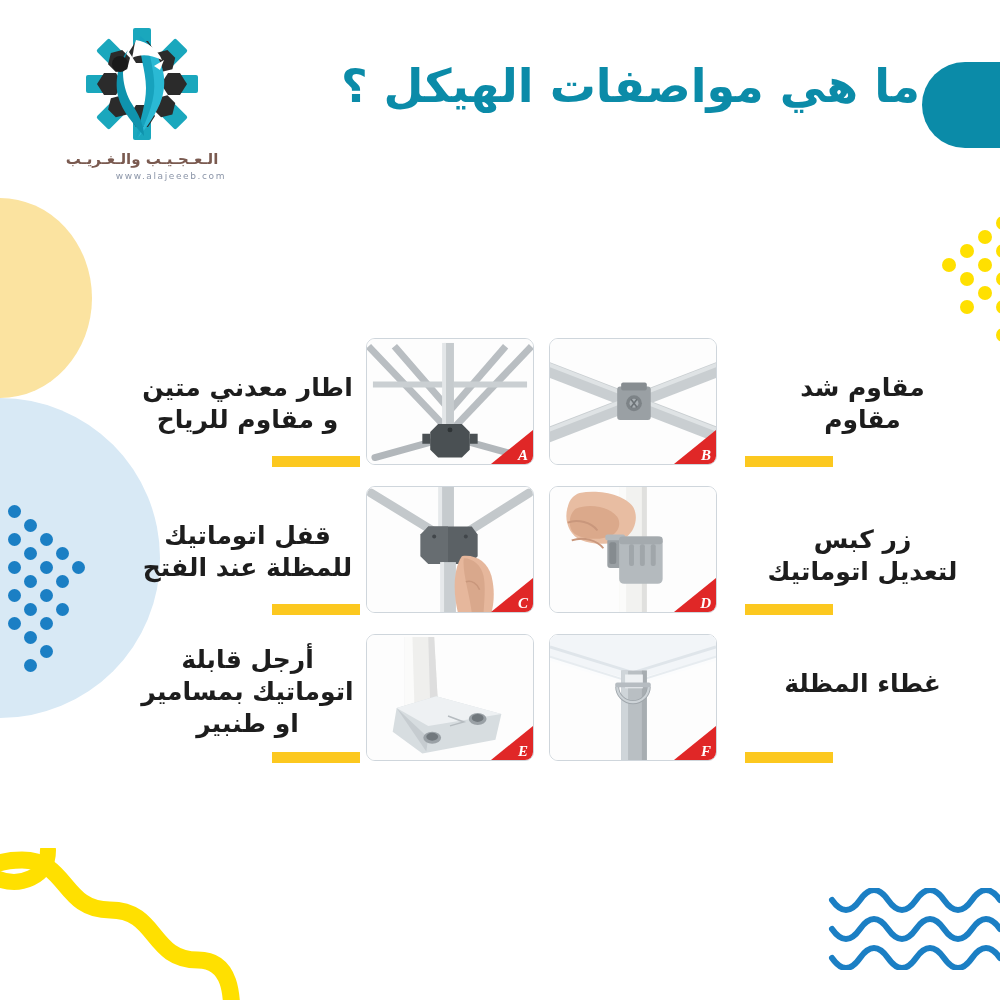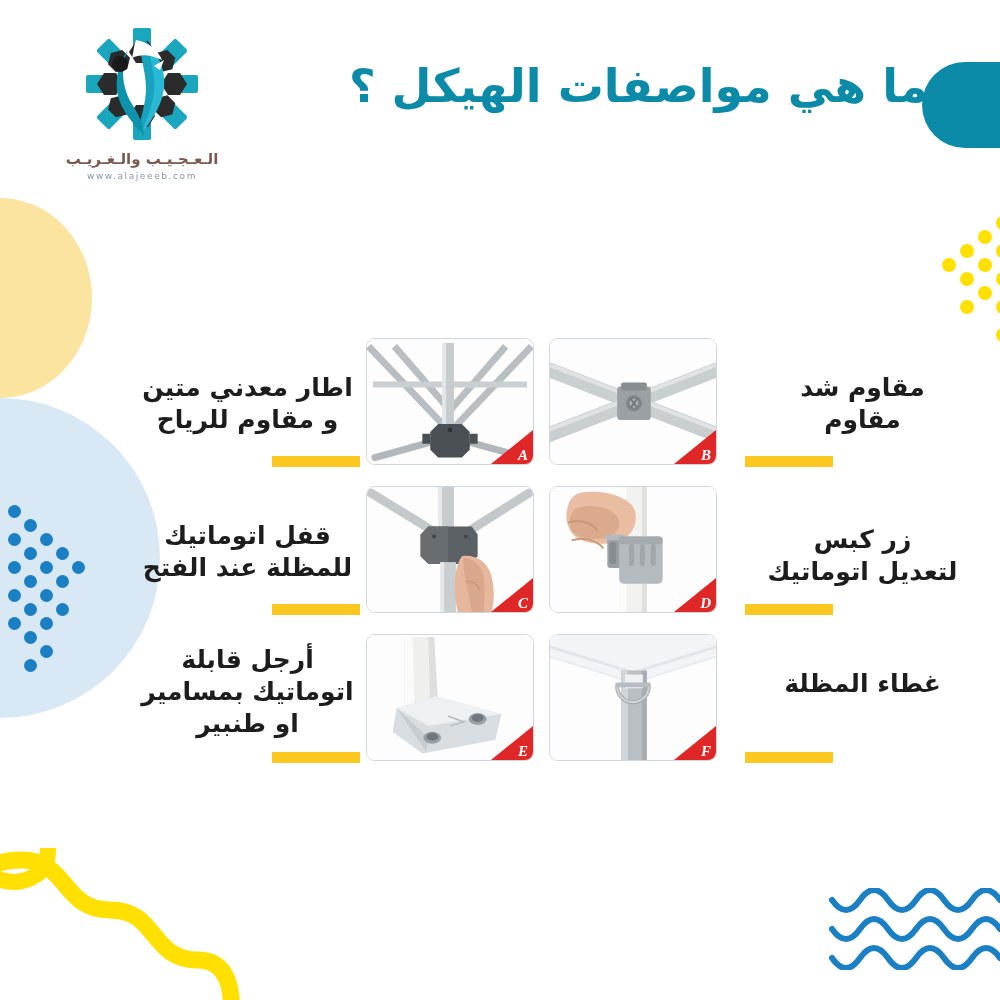--- a/index.html
+++ b/index.html
@@ -76,24 +76,25 @@
     font-weight: 700;
     white-space: nowrap;
   }
   #logo-url {
     display: block;
     margin-top: 3px;
     font-size: 9px;
     letter-spacing: 1.6px;
     color: #8b95a8;
     white-space: nowrap;
+    text-align: right;
   }
   #page-title {
     position: absolute;
-    right: 72px; top: 58px;
+    right: 80px; top: 58px;
     width: 720px;
     text-align: right;
     direction: rtl;
     font-size: 46px;
     font-weight: 700;
     color: #0b8ba8;
     line-height: 1.25;
     white-space: nowrap;
   }
 

